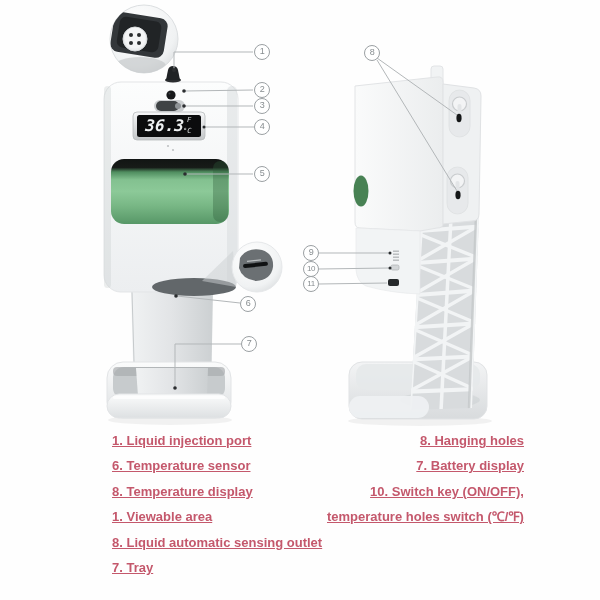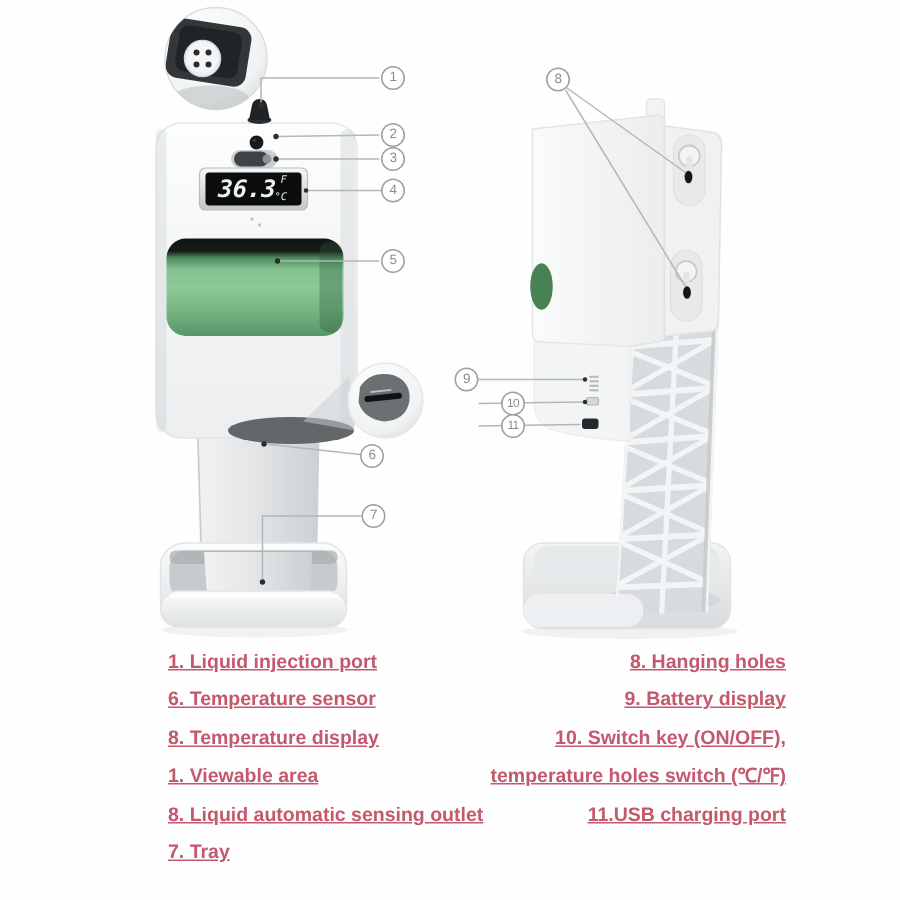--- a/index.html
+++ b/index.html
@@ -9,21 +9,21 @@
   }
   .canvas svg.illus { position:absolute; left:0; top:0; }
 
   
   .callout {
     position:absolute; width:16px; height:16px; box-sizing:border-box;
     border:1.3px solid #9ba0a3; border-radius:50%; background:#ffffff;
     color:#878d90; font-size:9px; line-height:13px; text-align:center;
     letter-spacing:-0.5px;
   }
-  .callout.two { font-size:8px;margin-left:31px; }
+  .callout.two { font-size:8px; }
 
   
   .disp-val {
     position:absolute; left:138px; top:115px; width:46px; height:22px;
     line-height:22px; text-align:right; color:#eef1f2;
     font-family:"DejaVu Sans Mono", monospace; font-style:italic; font-weight:bold;
     font-size:16px; transform:skewX(-4deg);
   }
   .disp-u1 { position:absolute; left:187px; top:116px; font-size:7px; color:#dde0e1;
              font-style:italic; font-family:"DejaVu Sans Mono", monospace; }
@@ -282,19 +282,18 @@
 <div class="legend legend-left">
   <div class="row">1. Liquid injection port</div>
   <div class="row">6. Temperature sensor</div>
   <div class="row">8. Temperature display</div>
   <div class="row">1. Viewable area</div>
   <div class="row">8. Liquid automatic sensing outlet</div>
   <div class="row">7. Tray</div>
 </div>
 <div class="legend legend-right">
   <div class="row">8. Hanging holes</div>
-  <div class="row">9. Battery display</div>
+  <div class="row">7. Battery display</div>
   <div class="row">10. Switch key (ON/OFF),</div>
   <div class="row">temperature holes switch (℃/℉)</div>
-  <div class="row">11.USB charging port</div>
 </div>
 
 </div>
 
 </body></html>

